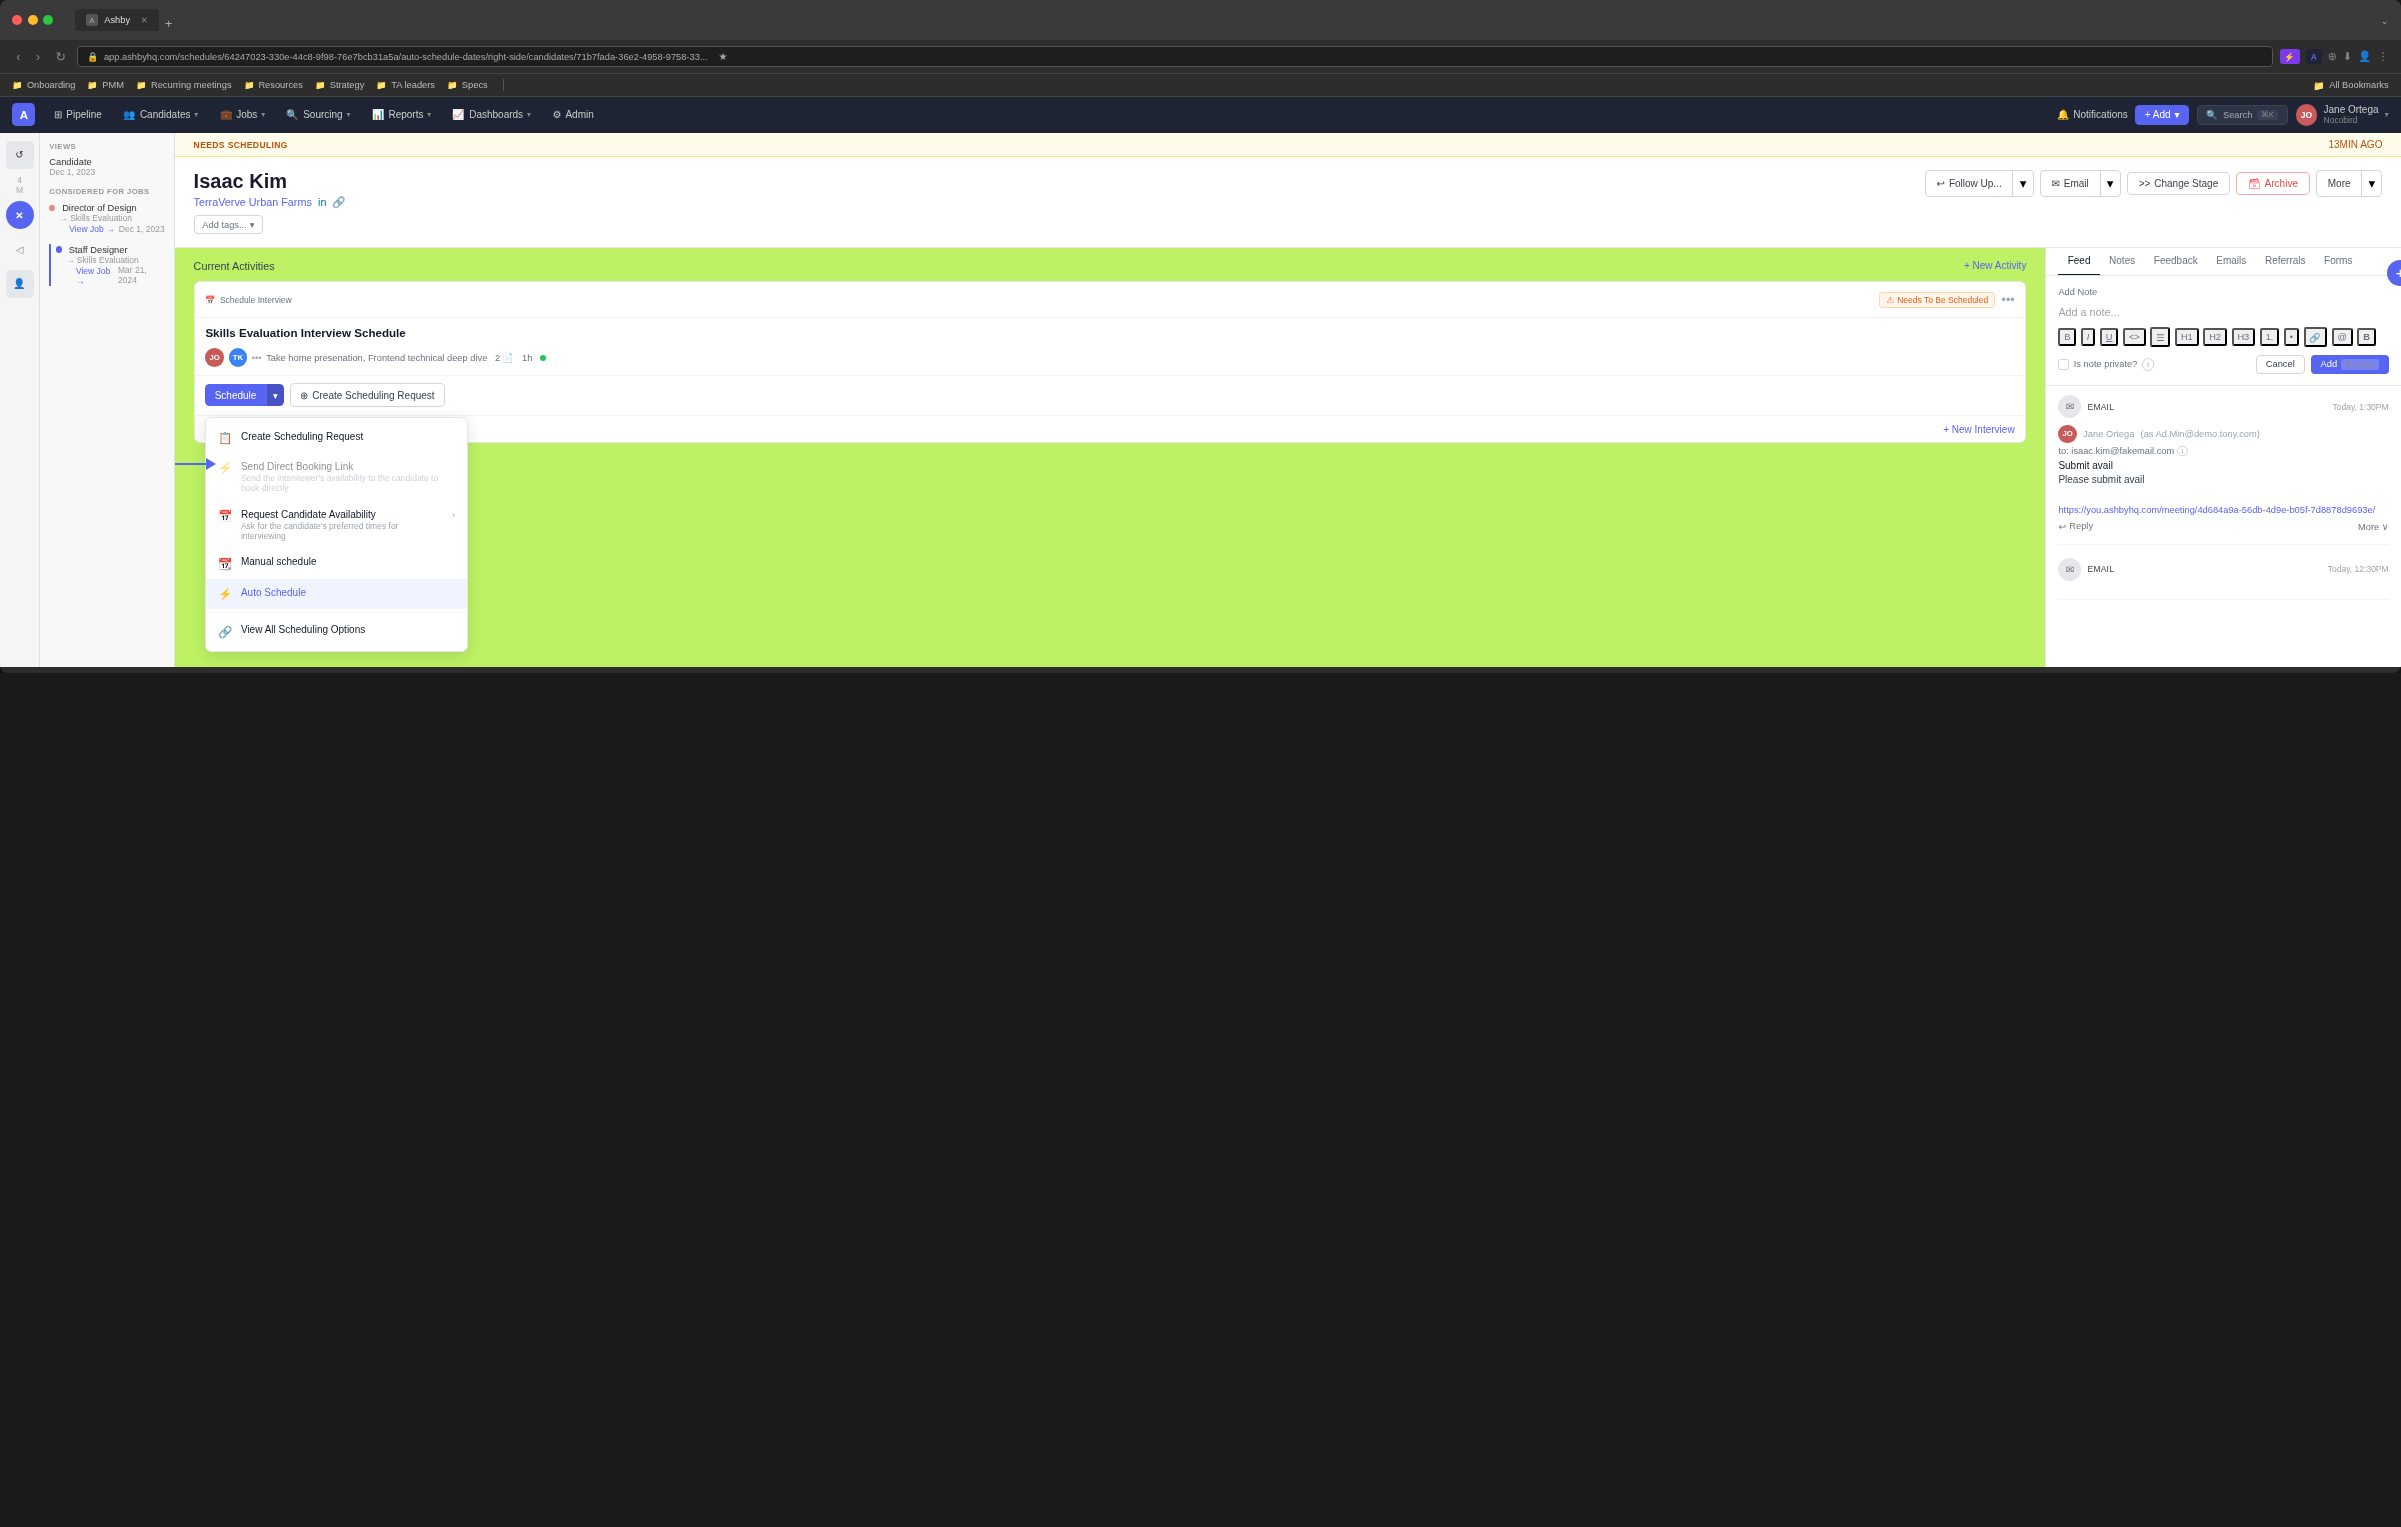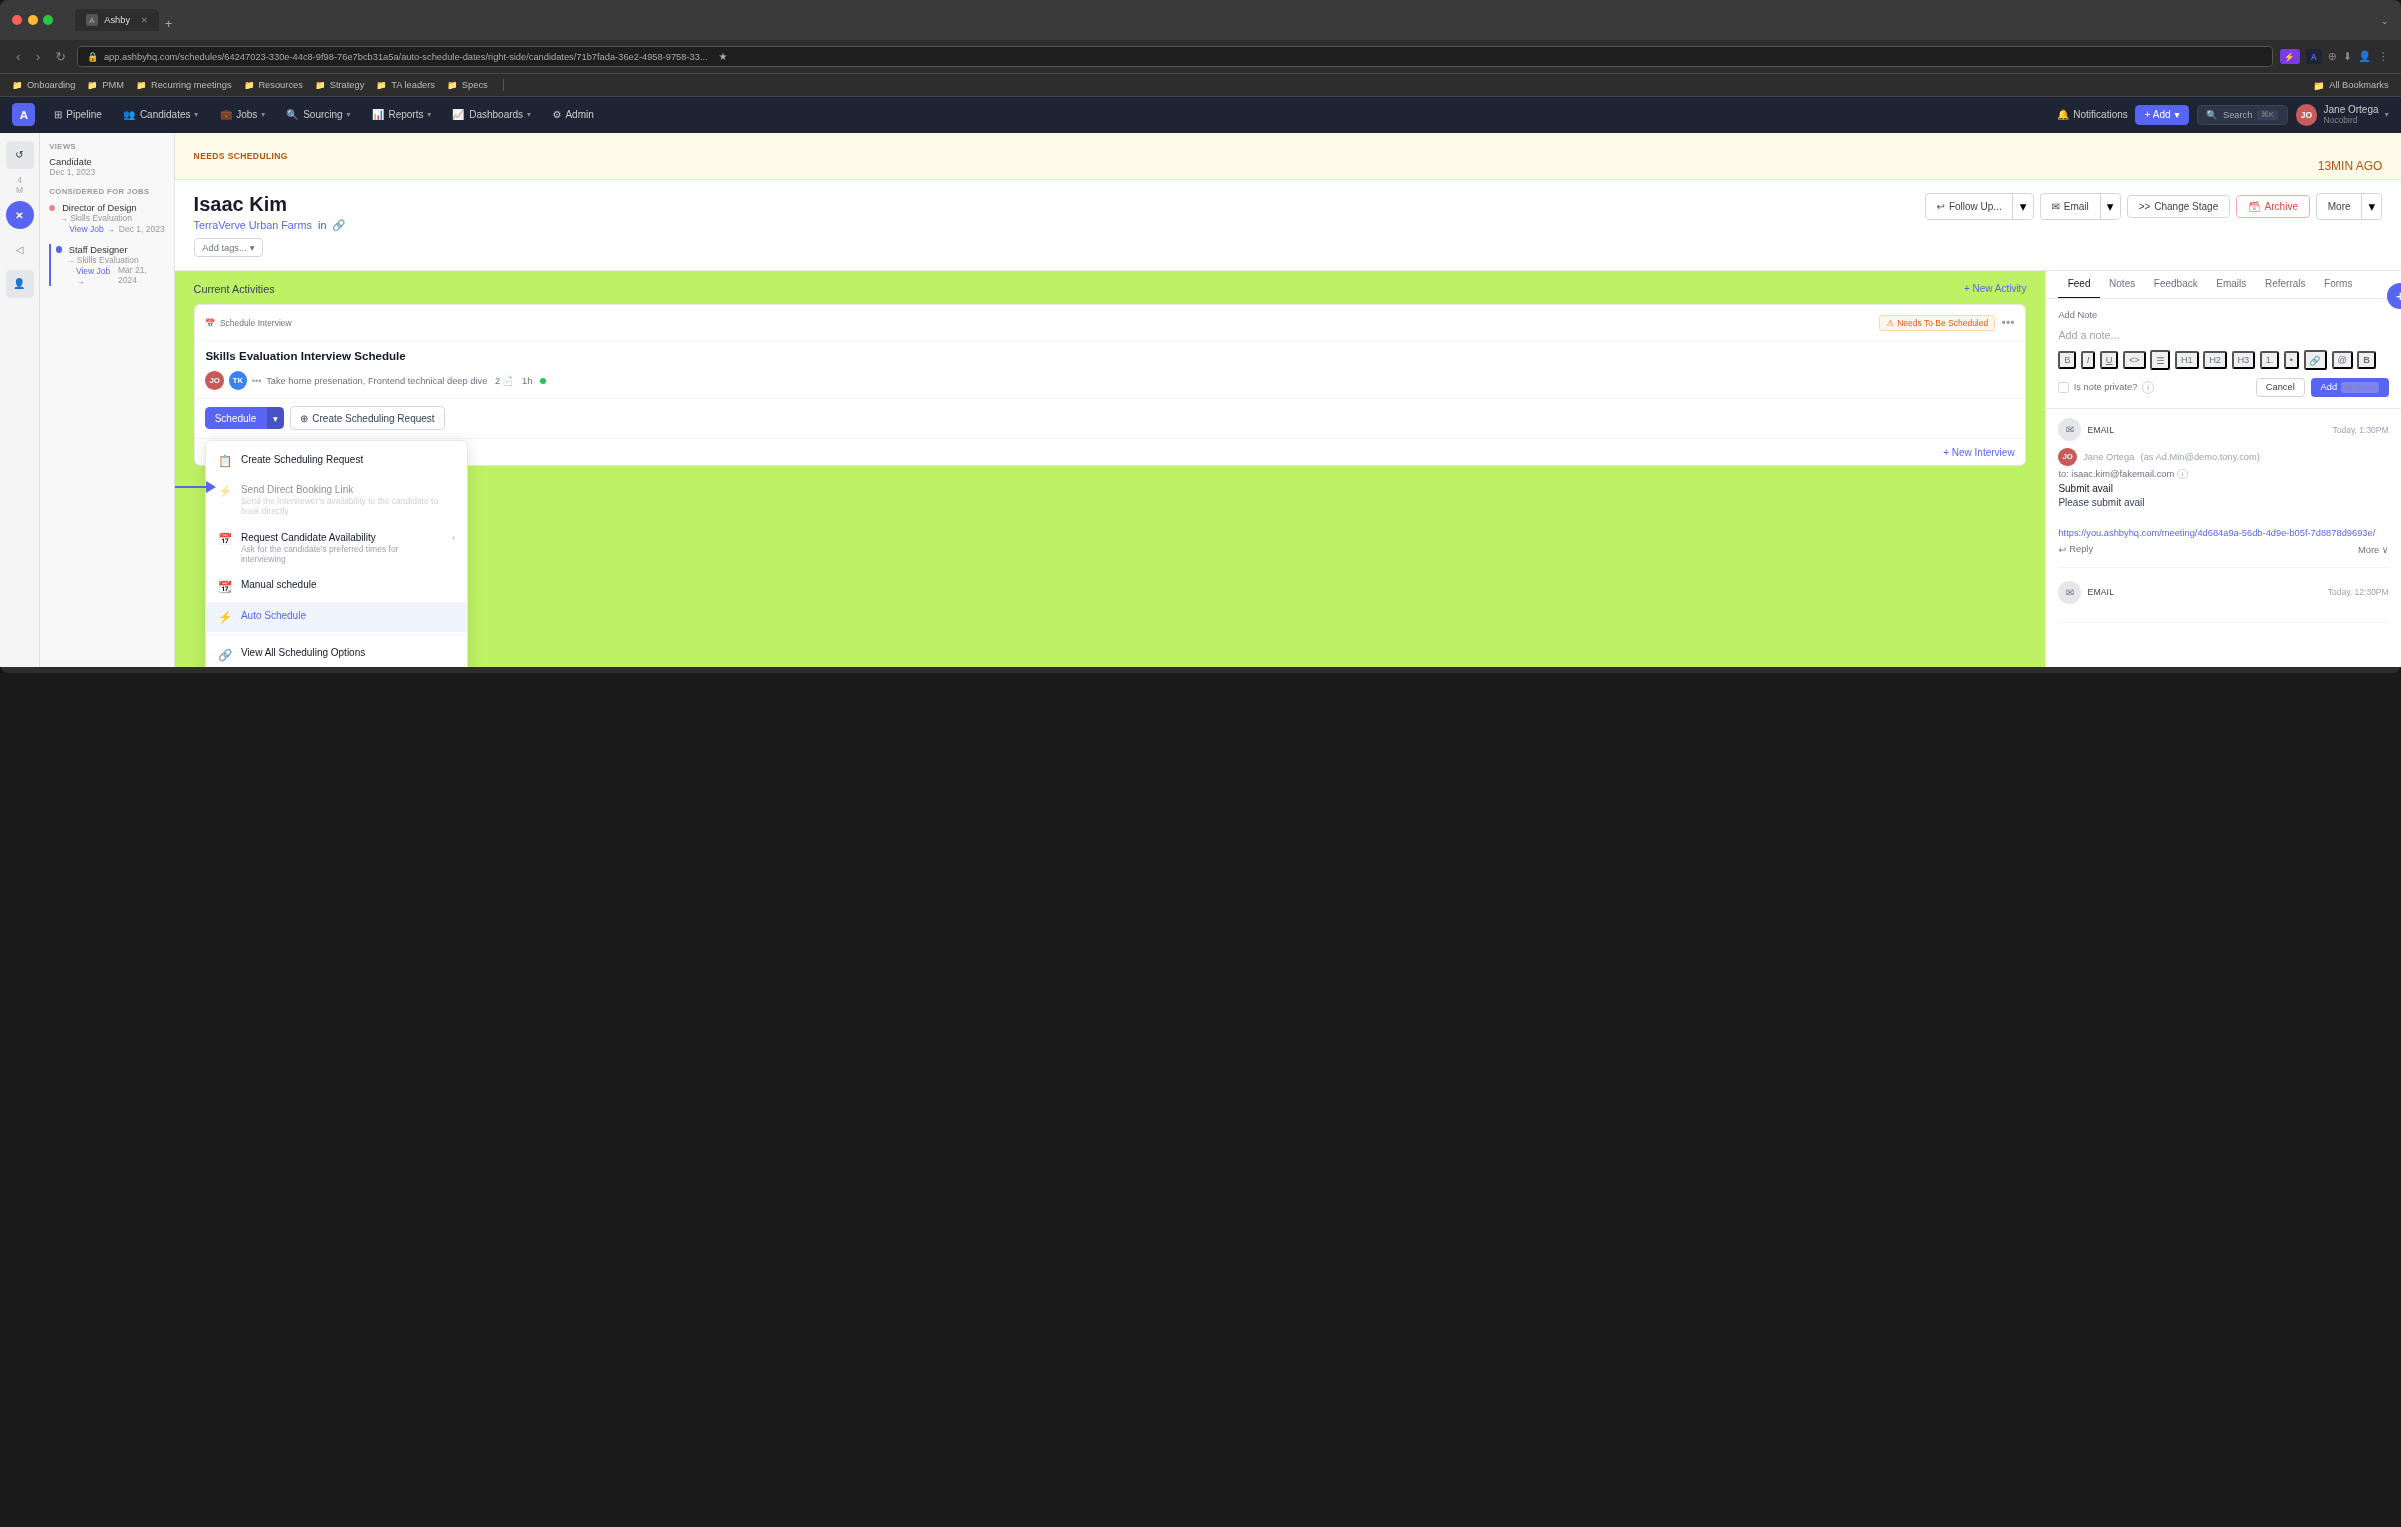--- a/index.html
+++ b/index.html
@@ -61,21 +61,21 @@
     .job-dot { display: inline-block; width: 6.2px; height: 6.2px; border-radius: 50%; background: #e88; margin-right: 3.9px; }
     .job-dot.blue { background: #5865f2; }
     .job-title { font-size: 9.3px; font-weight: 500; color: #333; }
     .job-stage { font-size: 8.5px; color: #999; margin-left: 10px; }
     .job-stage::before { content: '→ '; }
     .view-job-link { font-size: 8.5px; color: #5865f2; cursor: pointer; margin-left: 10px; display: inline-block; margin-top: 1.5px; }
 
     
     .needs-scheduling-banner { background: #fffbeb; border-bottom: 0.8px solid #fde68a; padding: 6.2px 18.6px; display: flex; align-items: center; justify-content: space-between; }
     .banner-left { font-size: 8.5px; font-weight: 600; color: #b45309; text-transform: uppercase; letter-spacing: 0.4px; }
-    .banner-right { font-size: 12px; color: #b45309; margin-top: 20px; }
+    .banner-right { font-size: 10px; color: #b45309; }
 
     
     .candidate-header { background: white; padding: 12.4px 18.6px; border-bottom: 0.8px solid #e5e7eb; }
     .candidate-name { font-size: 20px; font-weight: 700; color: #1a1a2e; margin-bottom: 3.1px; }
     .candidate-company { font-size: 10.8px; color: #5865f2; display: flex; align-items: center; gap: 6.2px; }
     .btn { border: 0.8px solid #d1d5db; background: white; color: #374151; padding: 5.4px 10.8px; border-radius: 4.6px; cursor: pointer; font-size: 10px; display: flex; align-items: center; gap: 3.9px; white-space: nowrap; }
     .btn-danger { color: #ef4444; border-color: #fca5a5; }
     .btn-split { border-right: none; border-radius: 4.6px 0 0 4.6px; }
     .btn-split-arrow { border-left: 0.8px solid #e5e7eb; border-radius: 0 4.6px 4.6px 0; padding: 5.4px 6.2px; border: 0.8px solid #d1d5db; background: white; cursor: pointer; }
     .btn-group { display: flex; }

